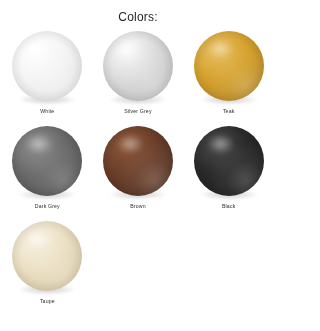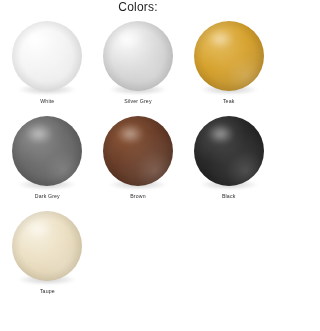--- a/index.html
+++ b/index.html
@@ -16,20 +16,21 @@
     position: relative;
   }
 
   #page-title {
     text-align: center;
     font-size: 12px;
     font-weight: 400;
     color: #1f1f1f;
     letter-spacing: 0.2px;
     margin: 0;
+    padding-top: 10px;
     line-height: 14px;
   }
 
   #swatch-grid {
     margin: 0;
     padding: 0 2px;
     display: grid;
     grid-template-columns: repeat(3, 1fr);
     grid-auto-rows: 95px;
     row-gap: 0px;

